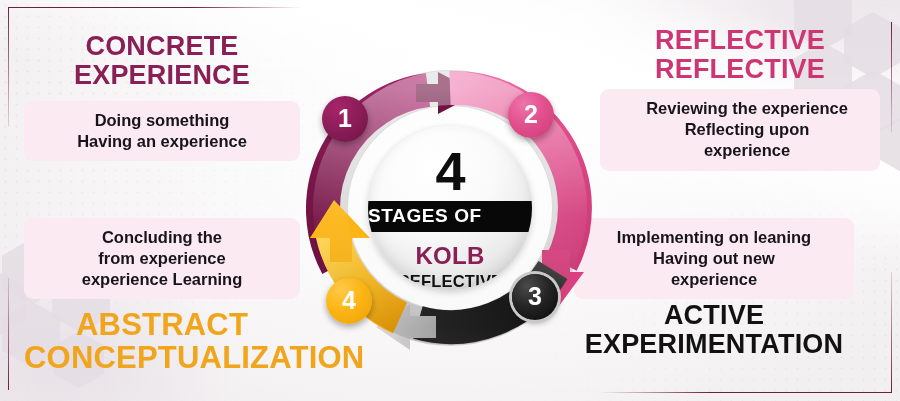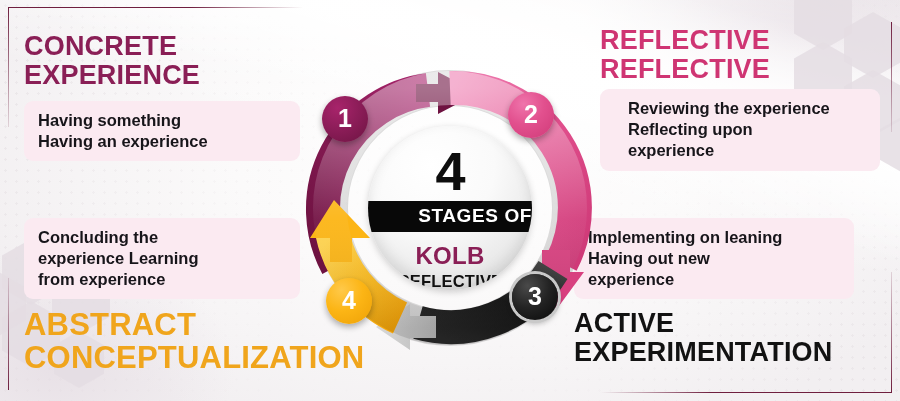--- a/index.html
+++ b/index.html
@@ -55,21 +55,21 @@
   }
   .h-plum{color:#8a1f56;font-size:27px;}
   .h-pink{color:#cf3573;font-size:27px;}
   .h-gold{color:#f0a51c;font-size:31px;}
   .h-black{color:#121212;font-size:27px;}
   .desc{
     background:#fbeaf1;border-radius:9px;
     color:#17151a;font-size:16.5px;font-weight:bold;line-height:1.28;
     padding:9px 14px;box-sizing:border-box;
   }
-  .ta-c{}
+  .ta-c{text-align:center;}
 
   
   #wheel{position:absolute;left:290px;top:48px;width:320px;height:320px;}
   #wheel svg{display:block;}
   .badge{
     position:absolute;width:46px;height:46px;border-radius:50%;
     display:flex;align-items:center;justify-content:center;
     color:#fff;font-weight:bold;font-size:25px;line-height:1;
     box-shadow:0 3px 6px rgba(0,0,0,.32);
   }
@@ -89,21 +89,21 @@
     overflow:hidden;
     display:flex;flex-direction:column;align-items:center;
   }
   .hub-num{
     font-size:54px;font-weight:bold;color:#0d0d0d;line-height:1;
     margin-top:18px;letter-spacing:-1px;
   }
   .hub-band{
     width:164px;background:#080808;color:#ffffff;
     font-size:19px;font-weight:bold;letter-spacing:.6px;
-    text-align:right;padding:4px 0 5px;margin-top:3px;
+    text-align:left;padding:4px 0 5px;margin-top:3px;
   }
   .hub-kolb{
     font-size:24px;font-weight:bold;color:#8a1f56;line-height:1;
     margin-top:12px;letter-spacing:.3px;
   }
   .hub-sub{
     font-size:16.5px;font-weight:bold;color:#101010;line-height:1.12;
     text-align:center;margin-top:4px;letter-spacing:.2px;
   }
 </style>
@@ -137,56 +137,56 @@
   <div class="rule h fade-l" style="left:600px;top:392px;width:292px;"></div>
   <div class="rule v fade-u" style="left:891px;top:272px;height:120px;"></div>
   <div class="rule v fade-d" style="left:891px;top:22px;height:110px;"></div>
 
   <div class="block" style="left:24px;top:32px;width:276px;">
     <div class="heading h-plum ta-c">
       <div>CONCRETE</div>
       <div>EXPERIENCE</div>
     </div>
     <div class="desc ta-c" style="margin-top:12px;">
-      <div>Having something</div>
+      <div>Doing something</div>
       <div>Having an experience</div>
     </div>
   </div>
 
   <div class="block" style="left:600px;top:26px;width:280px;">
     <div class="heading h-pink ta-c">
       <div>REFLECTIVE</div>
       <div>REFLECTIVE</div>
     </div>
     <div class="desc ta-c" style="margin-top:6px;padding-left:28px;">
       <div>Reviewing the experience</div>
       <div>Reflecting upon</div>
       <div>experience</div>
     </div>
   </div>
 
   <div class="block" style="left:24px;top:218px;width:276px;">
     <div class="desc ta-c">
       <div>Concluding the</div>
+      <div>from experience</div>
       <div>experience Learning</div>
-      <div>from experience</div>
     </div>
     <div class="heading h-gold ta-c" style="margin-top:10px;">
       <div>ABSTRACT</div>
       <div>CONCEPTUALIZATION</div>
     </div>
   </div>
 
   <div class="block" style="left:574px;top:218px;width:280px;">
     <div class="desc ta-c">
       <div>Implementing on leaning</div>
       <div>Having out new</div>
       <div>experience</div>
     </div>
-    <div class="heading h-black ta-c" style="margin-top:10px;">
+    <div class="heading h-black ta-c" style="margin-top:2px;">
       <div>ACTIVE</div>
       <div>EXPERIMENTATION</div>
     </div>
   </div>
 
   <div id="wheel">
 
     <svg width="320" height="320" viewBox="0 0 320 320">
       <defs>
         <linearGradient id="gPlum" x1="0" y1="1" x2="1" y2="0">

